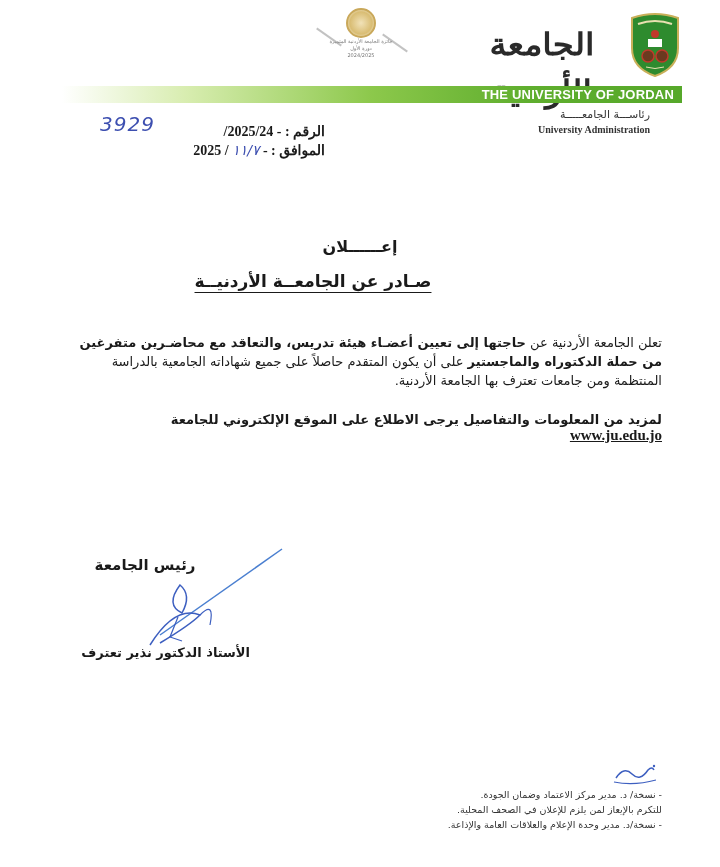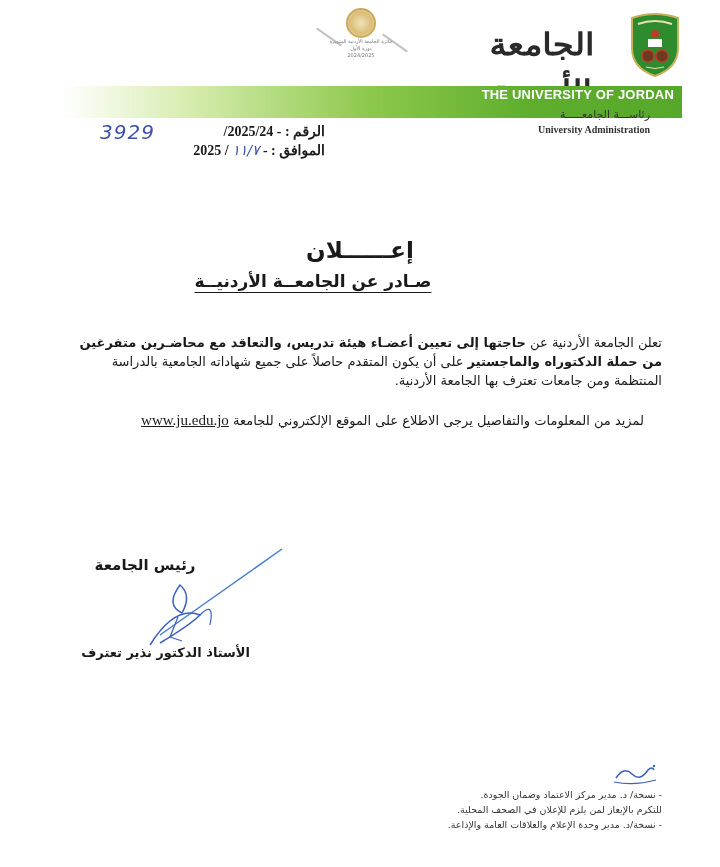--- a/index.html
+++ b/index.html
@@ -7,41 +7,41 @@
   .abs { position: absolute; }
 
   
   .crest { left: 628px; top: 12px; width: 54px; height: 66px; }
   .calligraphy { left: 462px; top: 18px; width: 160px; height: 52px; font-family: "DejaVu Serif", serif; font-size: 34px; font-weight: bold; color: #2a2a2a; direction: rtl; text-align: center; line-height: 52px; letter-spacing: -1px; transform: scaleY(0.9); }
   .award { left: 318px; top: 8px; width: 86px; height: 66px; text-align: center; }
   .award-seal { width: 26px; height: 26px; margin: 0 auto; border-radius: 50%; border: 2px solid #c9a85a; background: radial-gradient(circle, #f1e2b8 0%, #d9bd74 60%, #fff 100%); }
   .award-text { font-size: 5px; color: #777; line-height: 7px; direction: rtl; }
   .award-stroke { position: absolute; width: 30px; height: 2px; background: #999; transform: rotate(35deg); opacity: .6; }
 
-  .banner { left: 62px; top: 86px; width: 620px; height: 32px; background: linear-gradient(90deg, rgba(255,255,255,0) 0%, #d8edb0 20%, #8cc84b 50%, #5fae2e 75%, #56a82a 100%); }
+  .banner { left: 62px; top: 86px; width: 620px; height: 17px; background: linear-gradient(90deg, rgba(255,255,255,0) 0%, #d8edb0 20%, #8cc84b 50%, #5fae2e 75%, #56a82a 100%); }
   .banner-label { position: absolute; right: 8px; top: 0; font-family: "Liberation Sans", sans-serif; font-weight: bold; font-size: 13px; color: #ffffff; line-height: 17px; letter-spacing: 0.2px; }
 
   .admin-ar { left: 510px; top: 108px; width: 140px; font-family: "DejaVu Sans", sans-serif; font-size: 11px; color: #333; direction: rtl; text-align: right; }
   .admin-en { left: 505px; top: 124px; width: 145px; font-family: "Liberation Serif", serif; font-weight: bold; font-size: 10px; color: #333; text-align: right; }
 
   
-  .ref-handwritten { left: 100px; top: 112px; font-family: "DejaVu Sans", sans-serif; font-size: 20px; color: #3d4fb0; font-style: italic; letter-spacing: 1px; margin-top: 8px; }
+  .ref-handwritten { left: 100px; top: 112px; font-family: "DejaVu Sans", sans-serif; font-size: 20px; color: #3d4fb0; font-style: italic; letter-spacing: 1px; }
   .ref-line1 { left: 185px; top: 123px; width: 140px; direction: rtl; text-align: right; font-family: "Liberation Serif", serif; font-weight: bold; font-size: 14px; }
   .ref-line2 { left: 145px; top: 142px; width: 180px; direction: rtl; text-align: right; font-family: "Liberation Serif", serif; font-weight: bold; font-size: 14px; }
   .hand-date { color: #3d4fb0; font-style: italic; font-weight: normal; font-family: "DejaVu Sans", sans-serif; }
 
   
-  .title { left: 0; top: 237px; width: 720px; text-align: center; font-family: "DejaVu Sans", sans-serif; font-weight: bold; font-size: 23px; direction: rtl; }
+  .title { left: 0; top: 237px; width: 720px; text-align: center; font-family: "DejaVu Sans", sans-serif; font-weight: bold; font-size: 16px; direction: rtl; }
   .subtitle { left: 0; top: 271px; width: 626px; text-align: center; font-family: "DejaVu Sans", sans-serif; font-weight: bold; font-size: 17px; direction: rtl; }
   .subtitle span { text-decoration: underline; text-underline-offset: 5px; }
 
   
   .body-para { left: 62px; top: 333px; width: 600px; direction: rtl; text-align: right; font-family: "DejaVu Sans", sans-serif; font-size: 13px; line-height: 19px; }
   .body-para b { font-weight: bold; }
-  .info-line { left: 84px; top: 412px; width: 560px; direction: rtl; text-align: right; font-family: "DejaVu Sans", sans-serif; font-size: 13px; }
+  .info-line { left: 102px; top: 412px; width: 560px; direction: rtl; text-align: right; font-family: "DejaVu Sans", sans-serif; font-size: 13px; font-weight: bold; }
   .info-link { font-family: "Liberation Serif", serif; font-size: 15px; color: #1a1a1a; text-decoration: underline; direction: ltr; unicode-bidi: embed; }
 
   
   .sig-title { left: 80px; top: 556px; width: 130px; text-align: center; direction: rtl; font-weight: bold; font-size: 15px; }
   .sig-name { left: 60px; top: 645px; width: 190px; text-align: right; direction: rtl; font-weight: bold; font-size: 13px; }
   .signature { left: 120px; top: 545px; width: 170px; height: 110px; }
 
   
   .initials { left: 610px; top: 762px; width: 50px; height: 24px; }
   .footer { left: 400px; top: 787px; width: 262px; direction: rtl; text-align: right; font-family: "DejaVu Sans", sans-serif; font-size: 9.5px; line-height: 15px; color: #333; }

